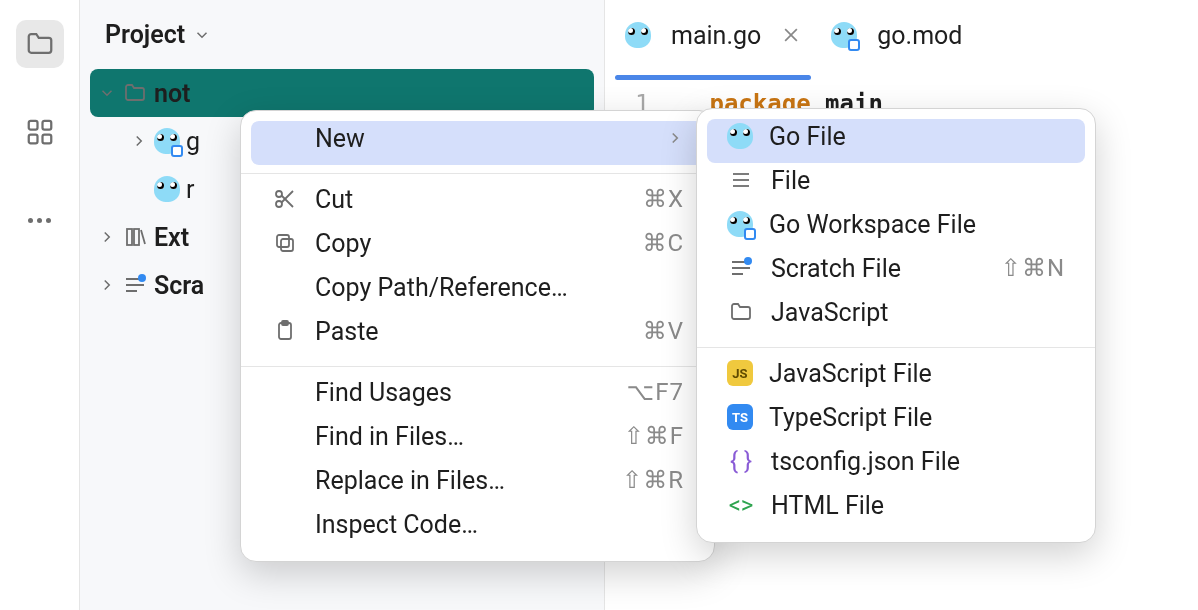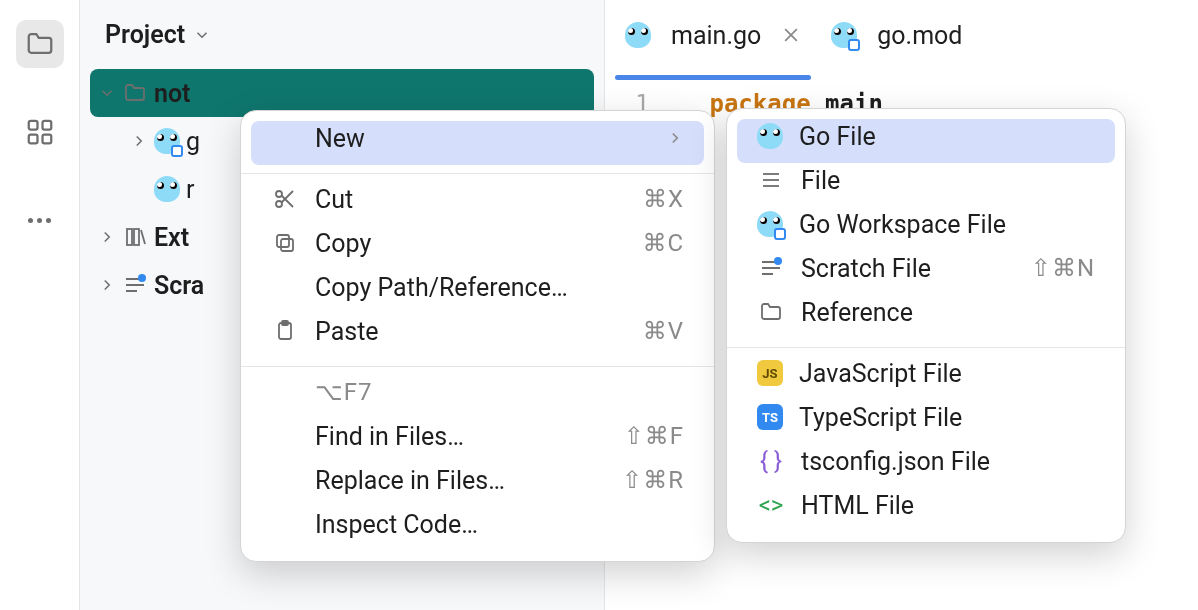--- a/index.html
+++ b/index.html
@@ -118,21 +118,21 @@
     
     .menu {
       position:absolute;
       background:#fff;
       border:1px solid #d4d4d4;
       border-radius:16px;
       box-shadow: 0 12px 36px rgba(0,0,0,0.18);
       padding: 10px 0;
     }
     .menu1 { left:240px; top:110px; width:475px; }
-    .menu2 { left:726px; top:108px; width:400px; }
+    .menu2 { left:696px; top:108px; width:400px; }
     .menu-item {
       display:flex; align-items:center;
       height:44px;
       padding: 0 20px 10px 20px;
       margin: 0 10px;
       border-radius:8px;
       gap:16px;
     }
     .menu-item.highlight { background:#d5dffb; }
     .menu-icowrap { width:28px; display:flex; align-items:center; justify-content:center; flex-shrink:0; }
@@ -310,20 +310,21 @@
           <rect x="6" y="4" width="12" height="16" rx="2"></rect>
           <rect x="9" y="2" width="6" height="4" rx="1"></rect>
         </svg>
       </span>
     <span class="menu-label">Paste</span>
     <span class="menu-shortcut">⌘V</span>
   </div>
   <div class="menu-sep"></div>
   <div class="menu-item">
     <span class="menu-icowrap"></span>
+    <span class="menu-label">Find Usages</span>
     <span class="menu-shortcut">⌥F7</span>
   </div>
   <div class="menu-item">
     <span class="menu-icowrap"></span>
     <span class="menu-label">Find in Files…</span>
     <span class="menu-shortcut">⇧⌘F</span>
   </div>
   <div class="menu-item">
     <span class="menu-icowrap"></span>
     <span class="menu-label">Replace in Files…</span>
@@ -367,21 +368,21 @@
       </span>
     <span class="menu-label">Scratch File</span>
     <span class="menu-shortcut">⇧⌘N</span>
   </div>
   <div class="menu-item">
     <span class="menu-icowrap">
         <svg class="menu-ico" viewBox="0 0 24 24">
           <path d="M3 6a2 2 0 0 1 2-2h4l2 3h8a2 2 0 0 1 2 2v8a2 2 0 0 1-2 2H5a2 2 0 0 1-2-2V6z"></path>
         </svg>
       </span>
-    <span class="menu-label">Reference</span>
+    <span class="menu-label">JavaScript</span>
   </div>
   <div class="menu-sep"></div>
   <div class="menu-item">
     <span class="file-badge js-badge">JS</span>
     <span class="menu-label">JavaScript File</span>
   </div>
   <div class="menu-item">
     <span class="file-badge ts-badge">TS</span>
     <span class="menu-label">TypeScript File</span>
   </div>

